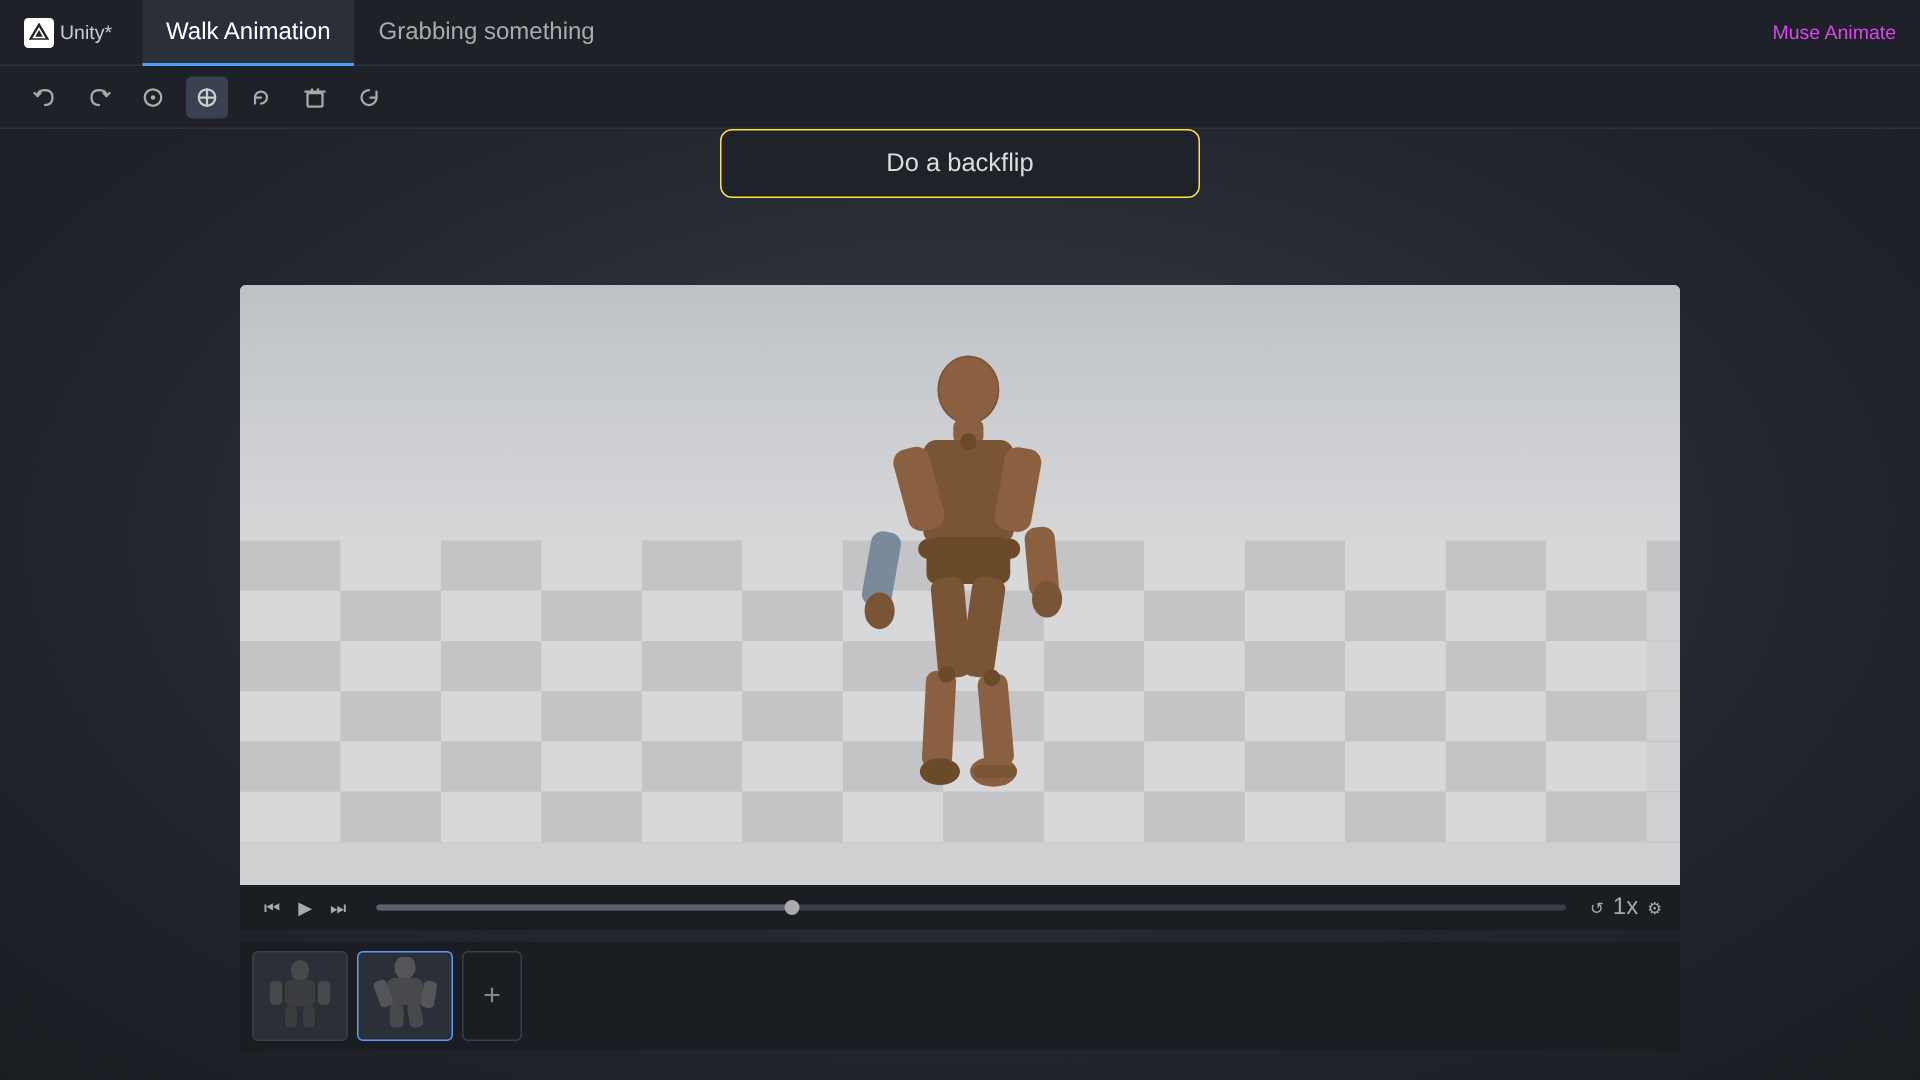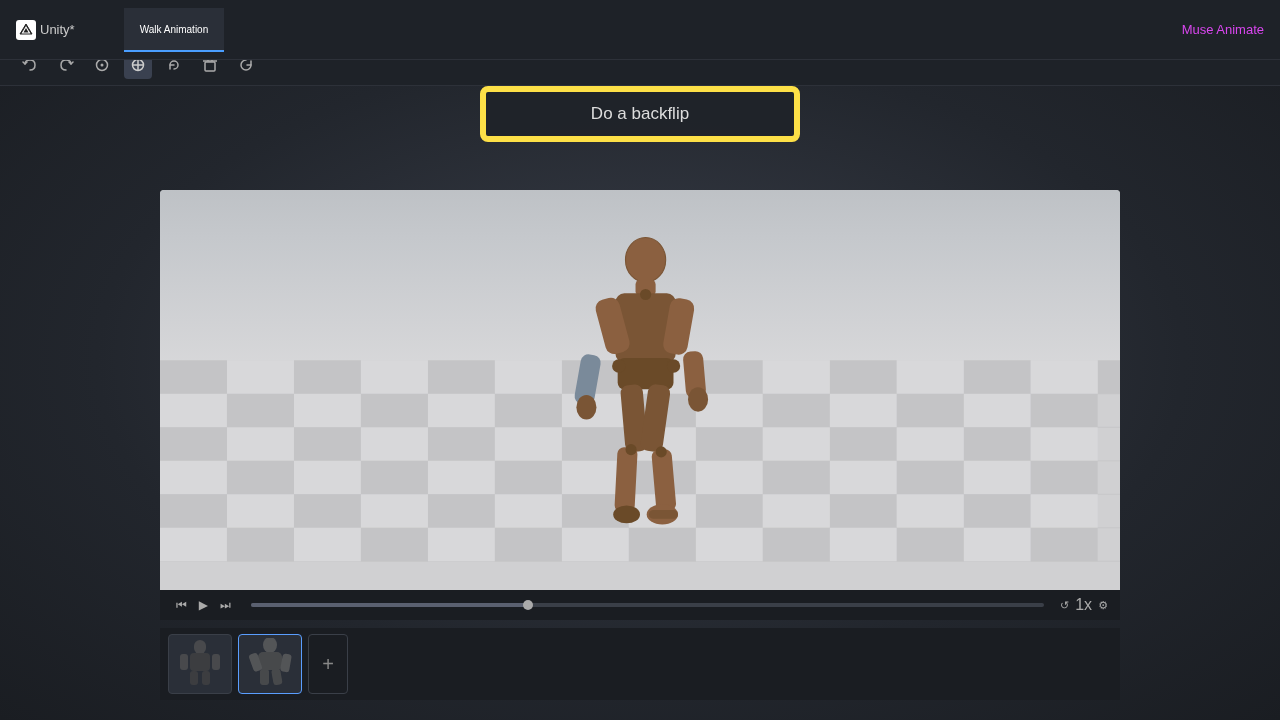--- a/index.html
+++ b/index.html
@@ -18,21 +18,21 @@
       inset: 0;
       background: radial-gradient(ellipse at center, #3a3f4a 0%, #22262d 60%, #1a1d22 100%);
     }
 
     
     .navbar {
       position: absolute;
       top: 0;
       left: 0;
       right: 0;
-      height: 60px;
+      height: 44px;
       background: #1e2228;
       display: flex;
       align-items: center;
       padding: 0 16px;
       z-index: 10;
       border-bottom: 1px solid #2d3139;
       justify-content: space-between;
     }
 
     .unity-logo {
@@ -68,25 +68,24 @@
       align-items: center;
       gap: 0;
       flex: 1;
     }
 
     .nav-tab {
       padding: 0 16px;
       height: 44px;
       display: flex;
       align-items: center;
-      font-size: 10px;
+      font-size: 16px;
       cursor: pointer;
       color: #aaa;
       position: relative;
-      margin-left: 29px;
     }
 
     .nav-tab.active {
       color: #fff;
       background: #2a2f38;
     }
 
     .nav-tab.active::after {
       content: '';
       position: absolute;
@@ -142,21 +141,21 @@
     .prompt-container {
       position: absolute;
       top: 86px;
       left: 50%;
       transform: translateX(-50%);
       z-index: 20;
     }
 
     .prompt-box {
       background: rgba(30, 34, 40, 0.85);
-      border: 6px solid #fde047;
+      border: 1px solid #fde047;
       border-radius: 8px;
       padding: 12px 20px;
       min-width: 320px;
       text-align: center;
     }
 
     .prompt-text {
       color: #ddd;
       font-size: 17px;
       font-weight: 400;
@@ -306,20 +305,23 @@
         <polygon points="7,3 11.5,10.5 2.5,10.5" fill="white"></polygon>
         <polygon points="7,5 9.5,9.5 4.5,9.5" fill="#222"></polygon>
       </svg>
     </div>
     <span class="unity-text">Unity*</span>
   </div>
 
   <div class="nav-tabs">
     <div class="nav-tab active">
       <span>Walk Animation</span>
+    </div>
+    <div class="nav-tab">
+      <span>Grabbing something</span>
     </div>
   </div>
 
   <span class="nav-brand">Muse Animate</span>
 </nav>
 
 <div class="toolbar">
   <button class="toolbar-btn" title="Undo">
     <svg width="16" height="16" viewBox="0 0 16 16" fill="none">
       <path d="M3 7 Q3 3 8 3 Q13 3 13 8 Q13 13 8 13" stroke="#aaa" stroke-width="1.5" fill="none" stroke-linecap="round"></path>

